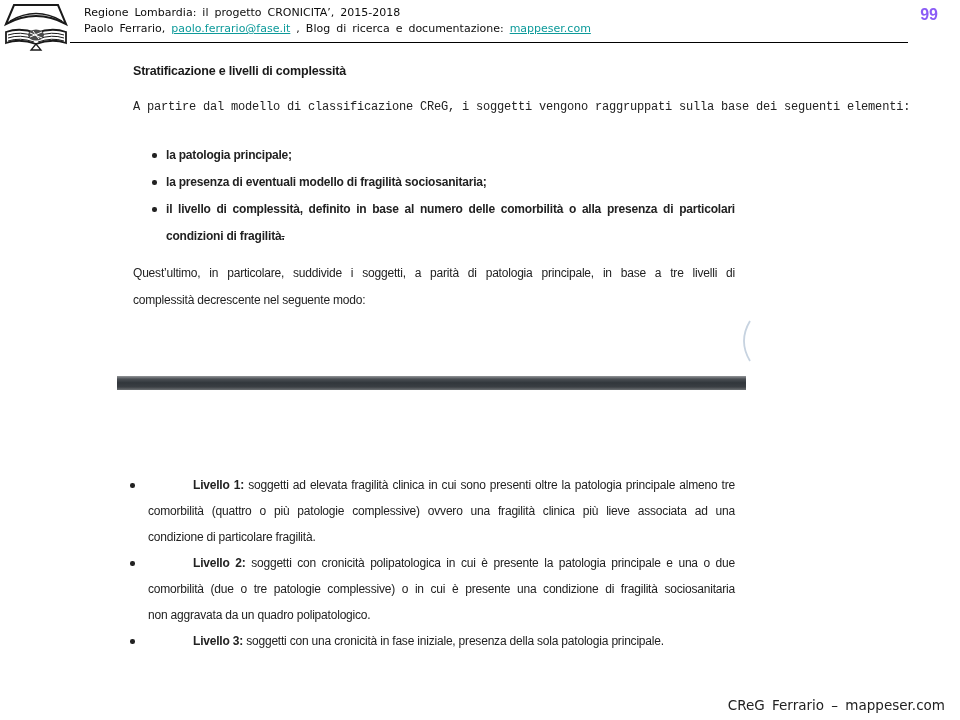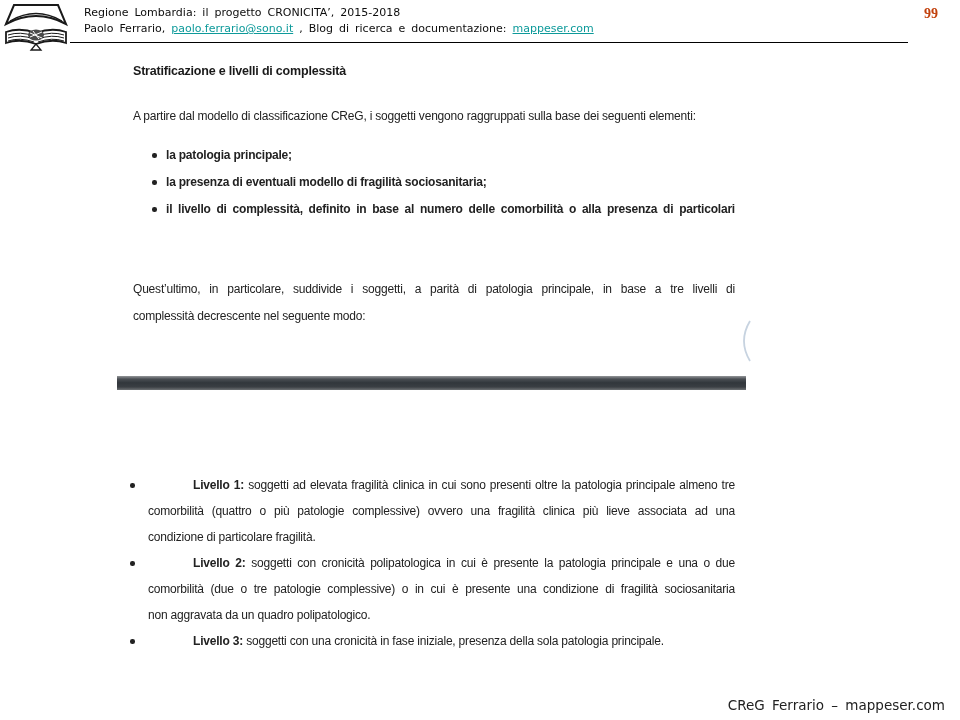--- a/index.html
+++ b/index.html
@@ -23,37 +23,37 @@
   .logo{position:absolute;left:4px;top:2px;width:64px;height:50px;}
   .hdr-text{
     position:absolute;left:84px;top:5px;
     font-family:"DejaVu Sans", sans-serif;
     font-size:11px;line-height:16px;color:#0d0d0d;
     word-spacing:2.5px;white-space:nowrap;
   }
   .hdr-text a{color:var(--link_teal);text-decoration:underline;cursor:pointer;}
   .page-num{
     position:absolute;right:22px;top:6px;
-    font-family:Liberation Serif, serif;
-    font-size:14px;font-weight:bold;color:#c2410c;
+    font-family:Liberation Sans, sans-serif;
+    font-size:16px;font-weight:bold;color:#8b5cf6;
   }
   .hdr-rule{position:absolute;left:70px;top:42px;width:838px;border-top:1.6px solid #000;}
 
   
   .doc{font-size:12px;letter-spacing:-0.2px;color:#222;}
   .sec-title{position:absolute;left:133px;top:64px;font-size:12.5px;font-weight:bold;color:#1a1a1a;letter-spacing:-0.2px;}
-  .intro{position:absolute;left:133px;top:103px;line-height:27px;white-space:nowrap;}
+  .intro{position:absolute;left:133px;top:94px;line-height:27px;white-space:nowrap;font-family:Liberation Mono, monospace;}
   .plist{position:absolute;left:152px;top:142px;width:583px;}
   .plist .item{position:relative;padding-left:14px;font-weight:bold;}
   .plist .dot, .lvlist .dot{
     position:absolute;left:0;top:11px;width:4.5px;height:4.5px;border-radius:50%;background:#222;
   }
   .jline{line-height:27px;text-align:justify;}
   .jfull{text-align-last:justify;}
-  .para2{position:absolute;left:133px;top:260px;width:602px;margin-top:16px;}
+  .para2{position:absolute;left:133px;top:260px;width:602px;}
   .strike{text-decoration:line-through;}
 
   
   .divider-bar{
     position:absolute;left:117px;top:376px;width:629px;height:14px;
     background:linear-gradient(180deg,#939699 0%,#4a4e53 22%,var(--bar_dark) 48%,#3a3e43 78%,#6e7174 100%);
   }
   .arc{position:absolute;left:734px;top:319px;}
 
   
@@ -80,21 +80,21 @@
     <path d="M32 31 Q16 25 2 30 L2 41 Q16 36 32 42 Q48 36 62 41 L62 30 Q48 25 32 31 Z" fill="#ffffff" stroke="#1a1a1a" stroke-width="1.8"></path>
     <path d="M4 33 Q16 29 30 34 M4 36 Q16 32 30 37 M4 39 Q16 35 30 40" fill="none" stroke="#1a1a1a" stroke-width="1"></path>
     <path d="M60 33 Q48 29 34 34 M60 36 Q48 32 34 37 M60 39 Q48 35 34 40" fill="none" stroke="#1a1a1a" stroke-width="1"></path>
     <path d="M32 42 L27 48 L37 48 Z" fill="#ffffff" stroke="#1a1a1a" stroke-width="1.3"></path>
     <ellipse cx="32" cy="33" rx="8" ry="5.5" fill="#4a4a4a"></ellipse>
     <path d="M26 31 L38 36 M26 35 L38 30 M29 29 L35 37" stroke="#ffffff" stroke-width="1"></path>
   </svg>
 
   <div class="hdr-text">
     <div><span>Regione Lombardia: il progetto CRONICITA’, 2015-2018</span></div>
-    <div><span>Paolo Ferrario, </span><a>paolo.ferrario@sono.it</a><span> , Blog di ricerca e documentazione: </span><a>mappeser.com</a></div>
+    <div><span>Paolo Ferrario, </span><a>paolo.ferrario@fase.it</a><span> , Blog di ricerca e documentazione: </span><a>mappeser.com</a></div>
   </div>
 
   <div class="page-num">99</div>
   <div class="hdr-rule"></div>
 
   <div class="doc">
     <div class="sec-title">Stratificazione e livelli di complessità</div>
 
     <div class="intro">A partire dal modello di classificazione CReG, i soggetti vengono raggruppati sulla base dei seguenti elementi:</div>
 
@@ -103,20 +103,21 @@
         <span class="dot"></span>
         <div class="jline">la patologia principale;</div>
       </div>
       <div class="item">
         <span class="dot"></span>
         <div class="jline">la presenza di eventuali modello di fragilità sociosanitaria;</div>
       </div>
       <div class="item">
         <span class="dot"></span>
         <div class="jline jfull">il livello di complessità, definito in base al numero delle comorbilità o alla presenza di particolari</div>
+        <div class="jline"><span>condizioni di fragilità</span><span class="strike">.</span></div>
       </div>
     </div>
 
     <div class="para2">
       <div class="jline jfull">Quest’ultimo, in particolare, suddivide i soggetti, a parità di patologia principale, in base a tre livelli di</div>
       <div class="jline">complessità decrescente nel seguente modo:</div>
     </div>
 
     <div class="divider-bar"></div>
 

